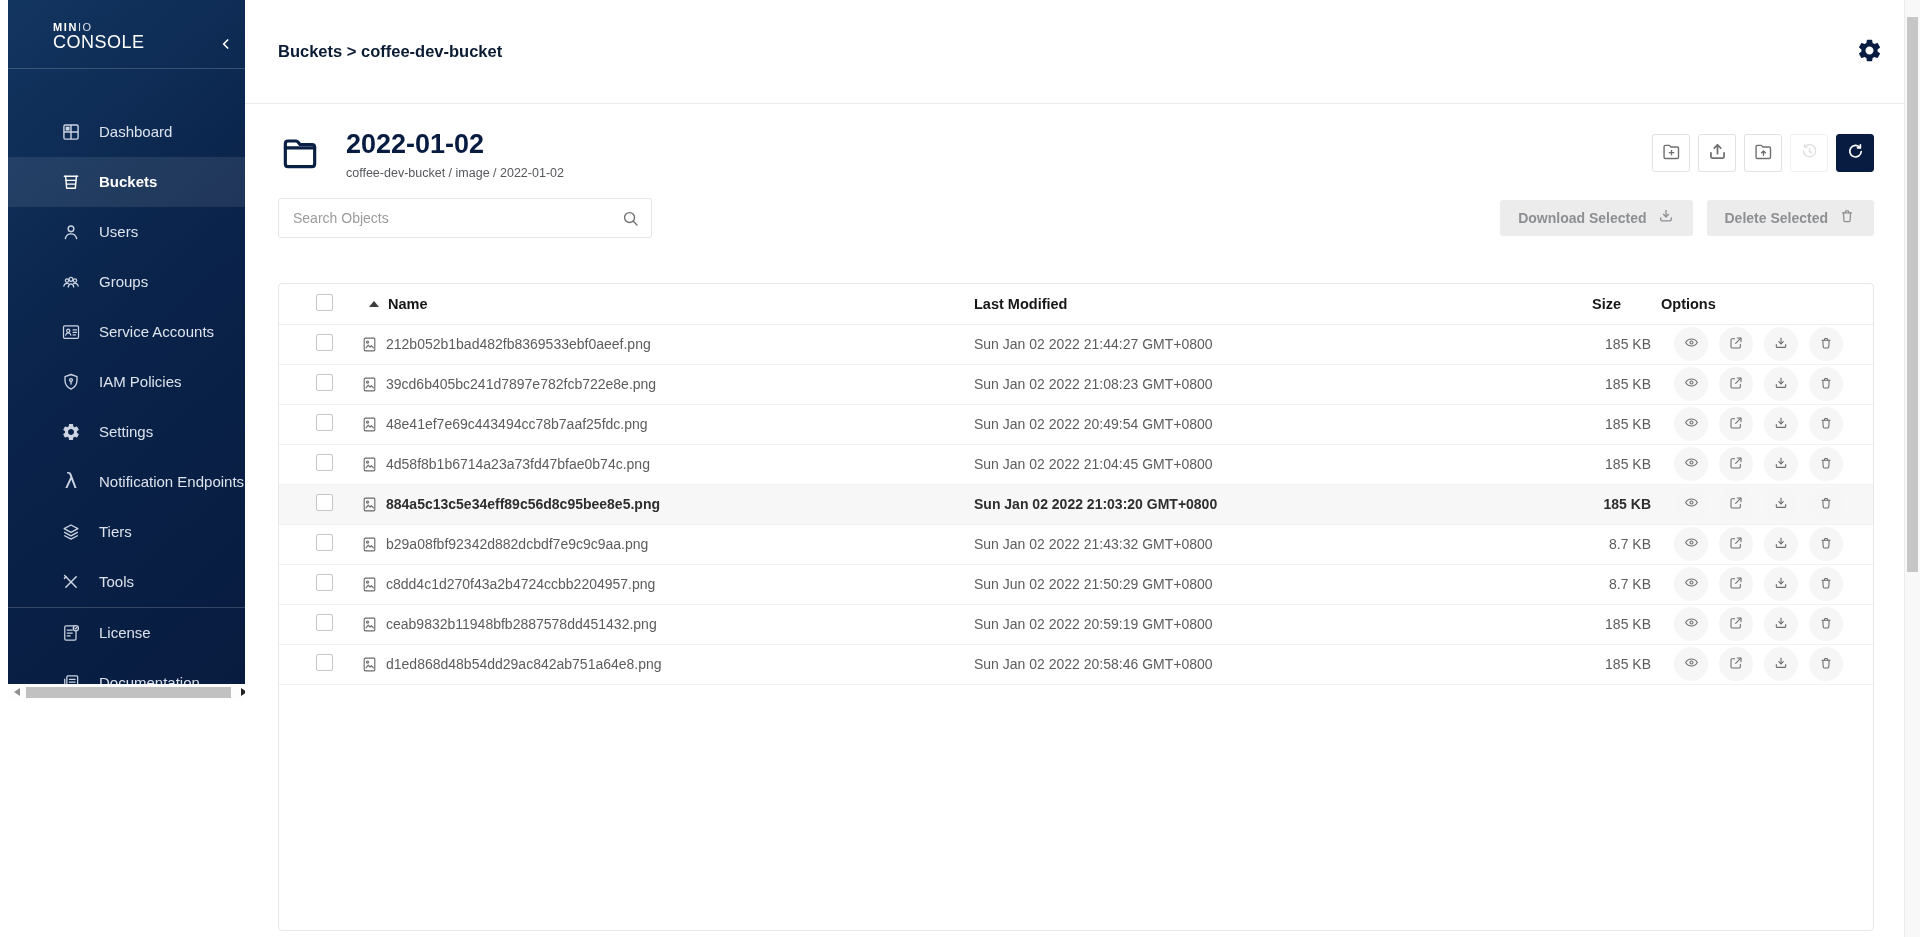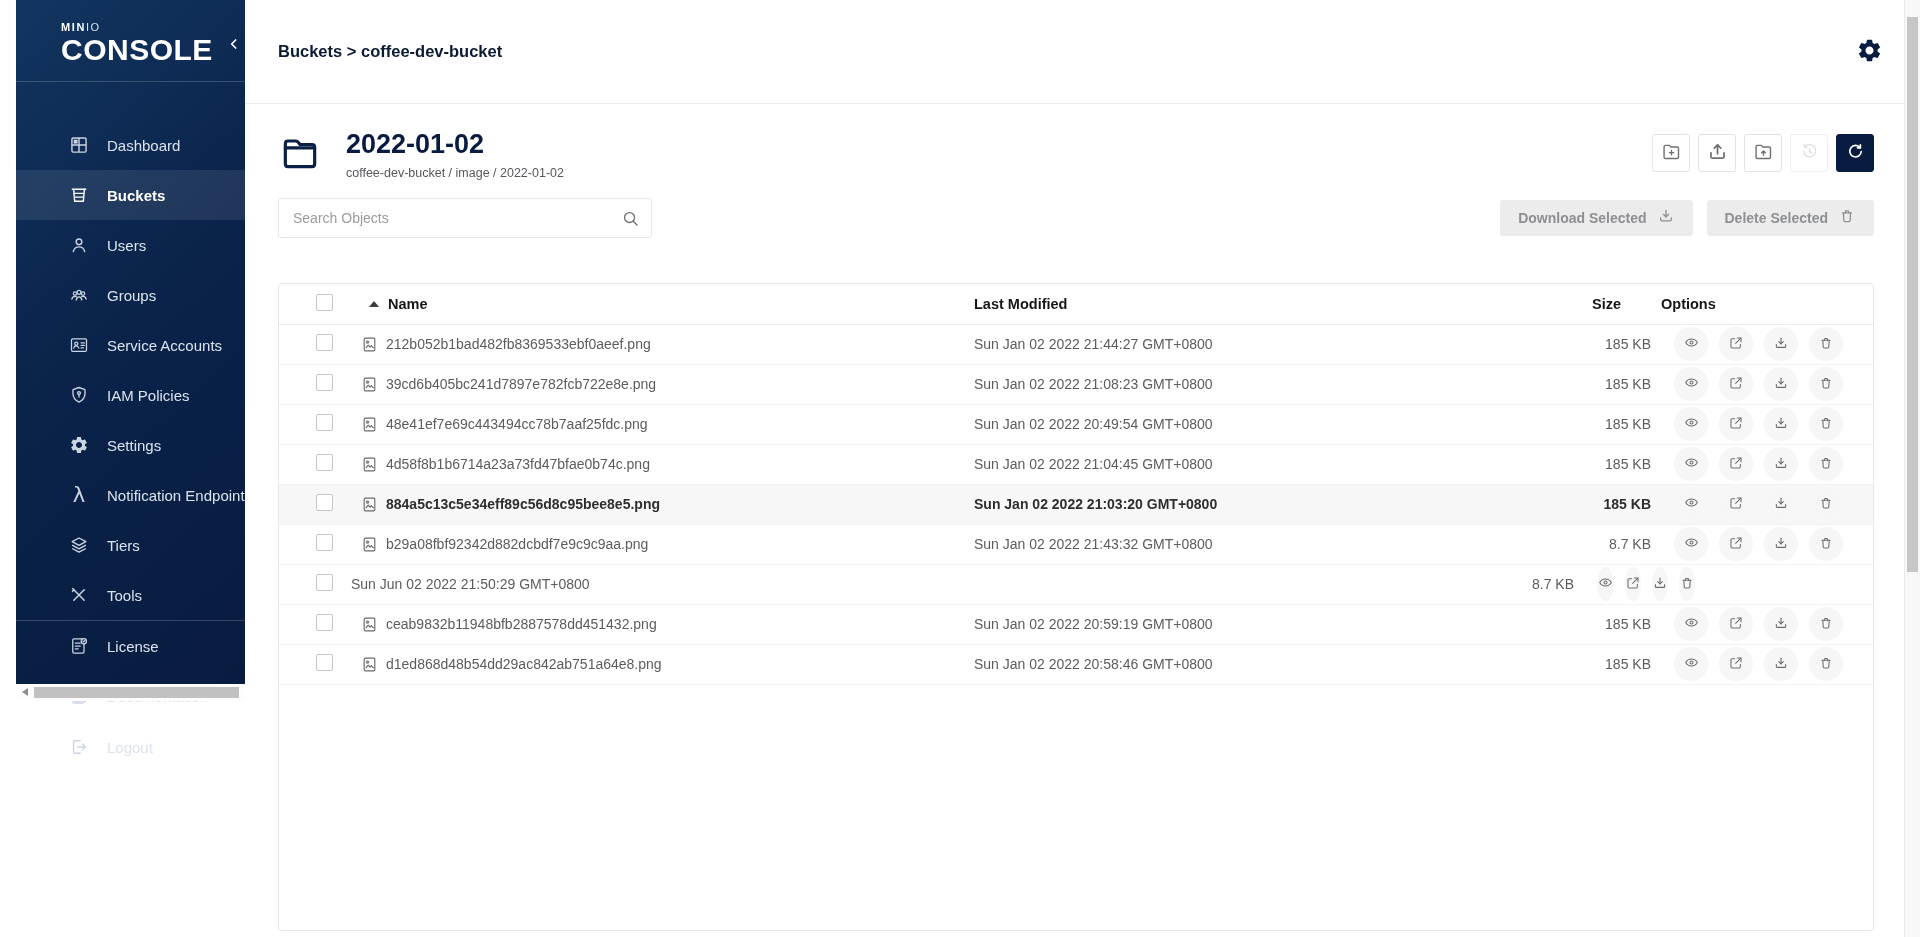--- a/index.html
+++ b/index.html
@@ -1,25 +1,25 @@
 <!DOCTYPE html>
 <html><head>
 <meta charset="utf-8">
 <style>
   * { margin:0; padding:0; box-sizing:border-box; }
   html,body { width:1920px; height:937px; overflow:hidden; }
   body { font-family:"Liberation Sans", sans-serif; background:#fff; position:relative; }
 
   
-  .sidebar { position:absolute; left:16px; top:0; width:245px; height:701px;
+  .sidebar { position:absolute; left:8px; top:0; width:245px; height:701px;
     background:linear-gradient(138deg,#123560 0%,#0a234a 45%,#081b3f 100%); }
   .logo-wrap { padding:22px 0 0 45px; position:relative; }
   .logo-top { color:#fff; font-size:11px; font-weight:700; letter-spacing:1.6px; line-height:1; }
   .logo-top .lt { font-weight:400; opacity:.85; }
-  .logo-console { color:#fff; font-size:30px; font-weight:700; letter-spacing:.5px; line-height:1.1; }
+  .logo-console { color:#fff; font-size:18px; font-weight:400; letter-spacing:.5px; line-height:1.1; }
   .collapse-btn { position:absolute; right:16px; top:34px; width:22px; height:22px; color:#fff;
     background:transparent; border:none; cursor:pointer; display:flex; align-items:center; justify-content:center; }
   .side-div { height:1px; background:rgba(255,255,255,.18); }
   .side-div.top { margin-top:15px; }
   .nav { padding-top:38px; }
   .nav-item { display:flex; align-items:center; height:50px; padding-left:52px; gap:17px;
     color:#dde3ec; font-size:15px; cursor:pointer; }
   .nav-item .ic { width:22px; height:22px; display:flex; align-items:center; justify-content:center; color:#ccd4e2; flex:none; }
   .nav-item.active { background:rgba(255,255,255,.09); color:#fff; font-weight:700; }
   .nav-item.active .ic { color:#fff; }
@@ -214,30 +214,20 @@
       <span class="ic">
           <svg viewBox="0 0 24 24" width="20" height="20" fill="none" stroke="currentColor" stroke-width="1.5" stroke-linecap="round" stroke-linejoin="round">
             <rect x="7" y="3.5" width="13" height="15.5" rx="1.2"></rect>
             <path d="M10 7.5h7M10 10.8h7M10 14h4.5"></path>
             <path d="M4.5 7.2v11.6c0 1 .8 1.7 1.7 1.7H17"></path>
           </svg>
         </span>
       <span>Documentation</span>
     </div>
     <div class="side-div"></div>
-    <div class="nav-item">
-      <span class="ic">
-          <svg viewBox="0 0 24 24" width="20" height="20" fill="none" stroke="currentColor" stroke-width="1.7" stroke-linecap="round" stroke-linejoin="round">
-            <path d="M13.5 4.5H6.8c-.7 0-1.3.6-1.3 1.3v12.4c0 .7.6 1.3 1.3 1.3h6.7"></path>
-            <path d="M16.2 8.5l3.3 3.5-3.3 3.5"></path>
-            <path d="M19.2 12H10.5"></path>
-          </svg>
-        </span>
-      <span>Logout</span>
-    </div>
   </div>
 
   <div class="h-scrollbar">
     <div class="h-left-arrow"></div>
     <div class="h-thumb"></div>
     <div class="h-right-arrow"></div>
   </div>
 </div>
 
 <div class="main">
@@ -603,20 +593,30 @@
                     <path d="M6 7.8h12"></path>
                     <path d="M9.8 7.8V6.4c0-.6.5-1.1 1.1-1.1h2.2c.6 0 1.1.5 1.1 1.1v1.4"></path>
                     <path d="M7.3 7.8l.5 10c0 .9.7 1.6 1.6 1.6h5.2c.9 0 1.6-.7 1.6-1.6l.5-10"></path>
                   </svg></span>
               </button>
     </div>
   </div>
 
   <div class="trow grid">
     <div><input type="checkbox" style=""></div>
+    <div class="cell-name">
+      <span class="fic">
+                <svg viewBox="0 0 24 24" width="17" height="17" fill="none" stroke="currentColor" stroke-width="1.6" stroke-linecap="round" stroke-linejoin="round">
+                  <rect x="4.5" y="3" width="15" height="18" rx="1.5"></rect>
+                  <circle cx="9.2" cy="8.6" r="1.5"></circle>
+                  <path d="M7 16.8l3.2-4 2.6 3 1.8-2.2 2.9 3.2"></path>
+                </svg>
+              </span>
+      <span class="fname">c8dd4c1d270f43a2b4724ccbb2204957.png</span>
+    </div>
     <div class="cell-mod">Sun Jun 02 2022 21:50:29 GMT+0800</div>
     <div class="cell-size">8.7 KB</div>
     <div class="cell-opts">
       <button class="opt">
                 <span><svg viewBox="0 0 24 24" width="17" height="17" fill="none" stroke="currentColor" stroke-width="1.5">
                     <path d="M3.8 12c1.8-3.1 4.6-4.9 8.2-4.9s6.4 1.8 8.2 4.9c-1.8 3.1-4.6 4.9-8.2 4.9S5.6 15.1 3.8 12z"></path>
                     <circle cx="12" cy="12" r="2.1"></circle>
                   </svg></span>
               </button>
       <button class="opt">

